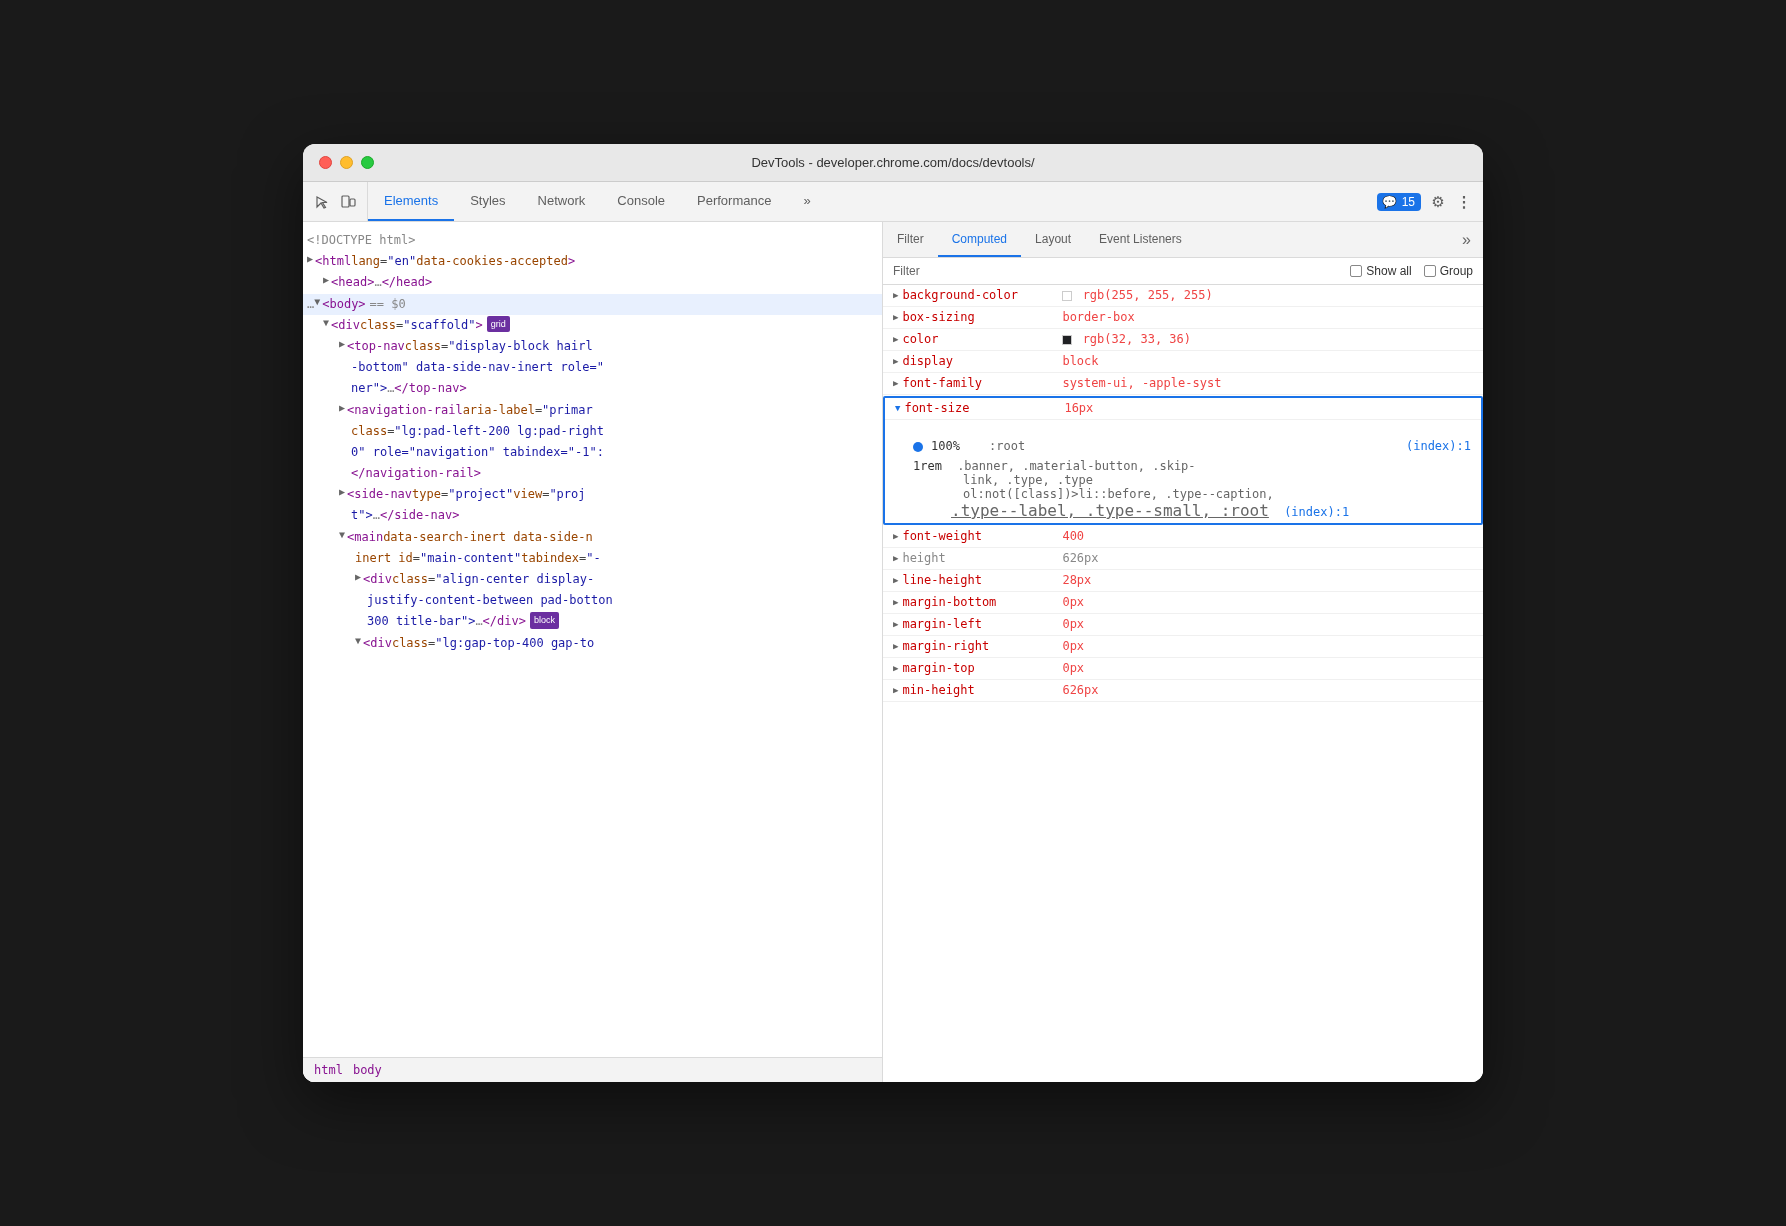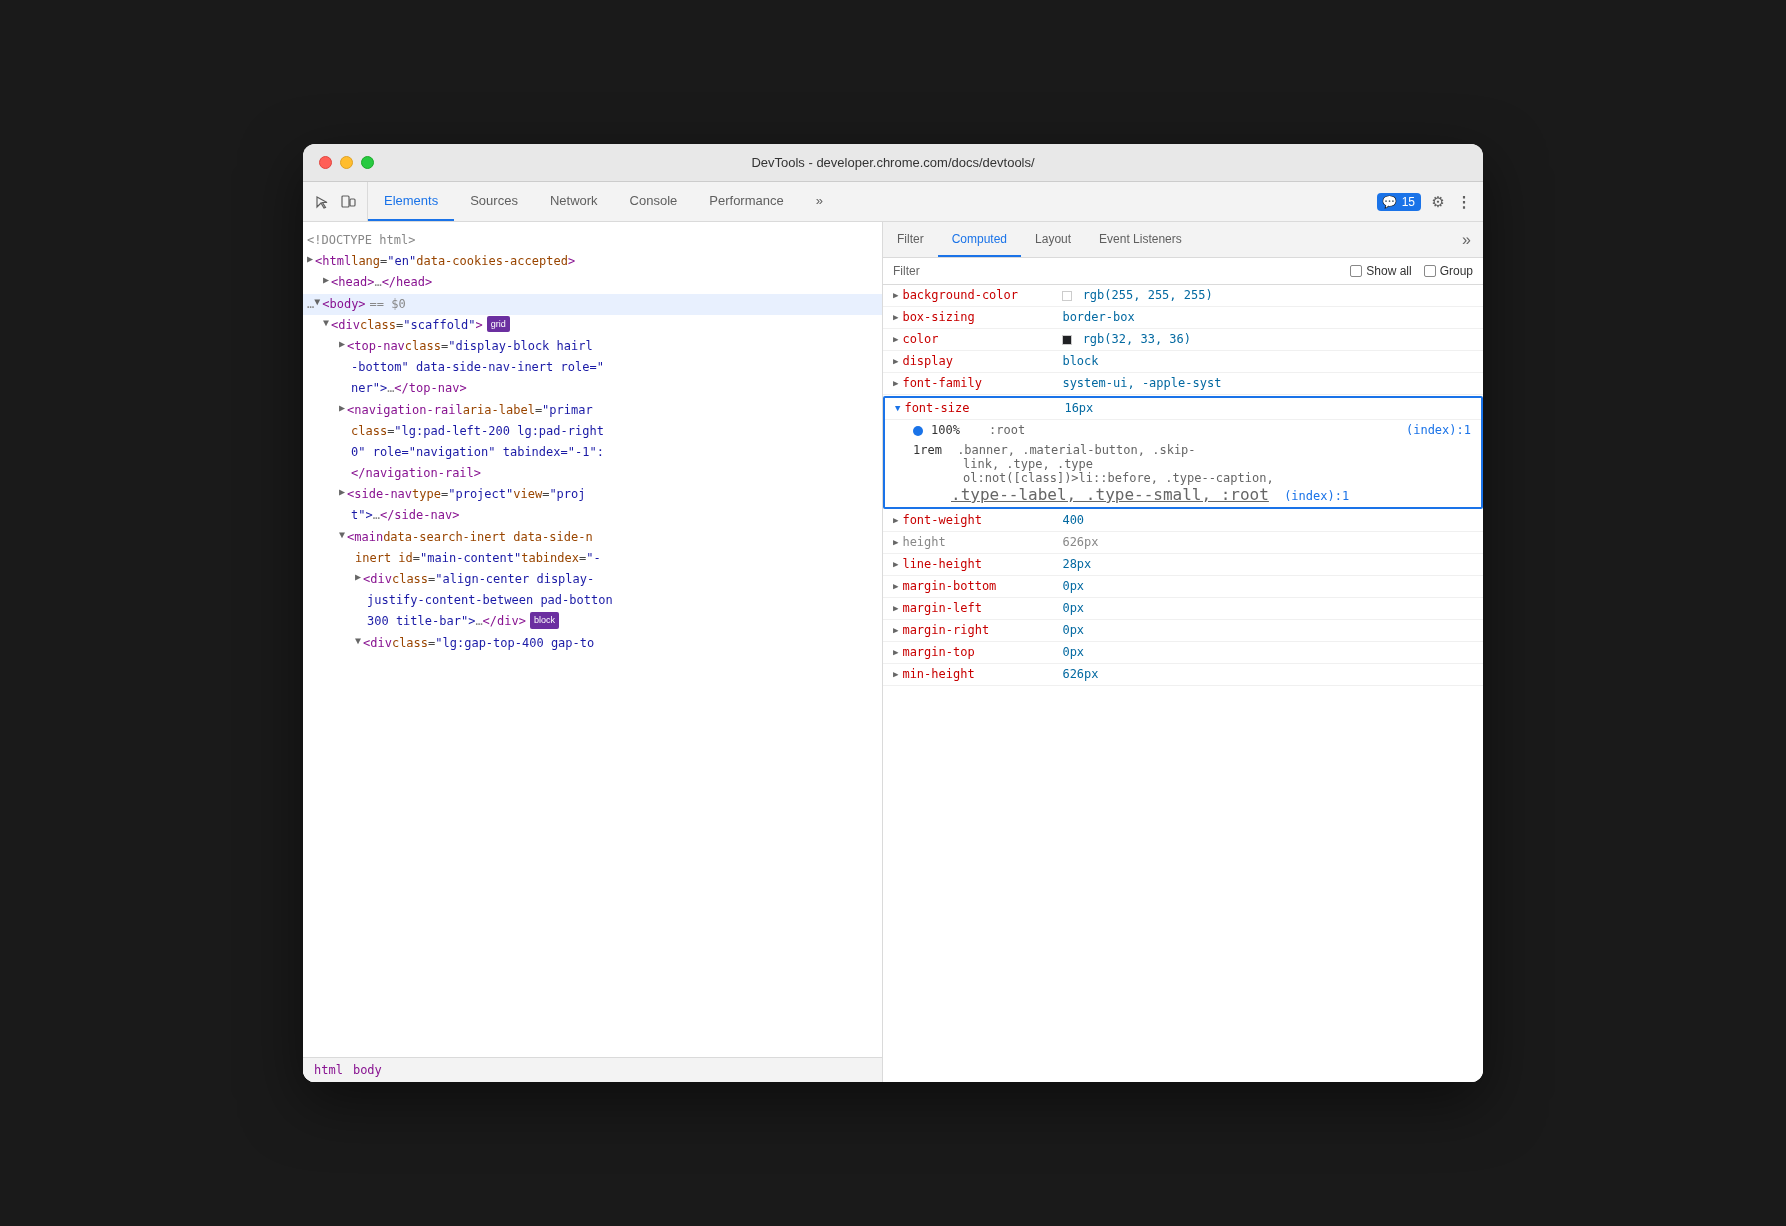--- a/index.html
+++ b/index.html
@@ -291,21 +291,21 @@
     }
     .prop-name {
       color: #c80000;
       min-width: 160px;
       flex-shrink: 0;
     }
     .prop-name.grayed {
       color: #888;
     }
     .prop-value {
-      color: #0369a1;
+      color: #ef4444;
       flex: 1;
       word-break: break-all;
     }
     .color-swatch {
       display: inline-block;
       width: 10px;
       height: 10px;
       border: 1px solid #ccc;
       margin-right: 3px;
       vertical-align: middle;
@@ -313,20 +313,21 @@
     
     .prop-row.expanded-header {
       background: #fff;
     }
     .expanded-entry {
       display: flex;
       align-items: flex-start;
       padding: 3px 10px 3px 28px;
       font-size: 12px;
       font-family: "Menlo", "Monaco", monospace;
+      margin-top: 16px;
     }
     .expanded-entry .circle-icon {
       width: 12px;
       height: 12px;
       border-radius: 50%;
       background: #1a73e8;
       margin-right: 6px;
       flex-shrink: 0;
       margin-top: 2px;
     }
@@ -380,21 +381,21 @@
             <rect x="2" y="2" width="7" height="11" rx="1" stroke="#5f5f5f" stroke-width="1.2" fill="none"></rect>
             <rect x="10" y="5" width="5" height="7" rx="1" stroke="#5f5f5f" stroke-width="1.2" fill="none"></rect>
           </svg>
         </div>
       </div>
       <div class="tabs-list">
         <div class="tab-item active">
           <span>Elements</span>
         </div>
         <div class="tab-item">
-          <span>Sources</span>
+          <span>Styles</span>
         </div>
         <div class="tab-item">
           <span>Network</span>
         </div>
         <div class="tab-item">
           <span>Console</span>
         </div>
         <div class="tab-item">
           <span>Performance</span>
         </div>

